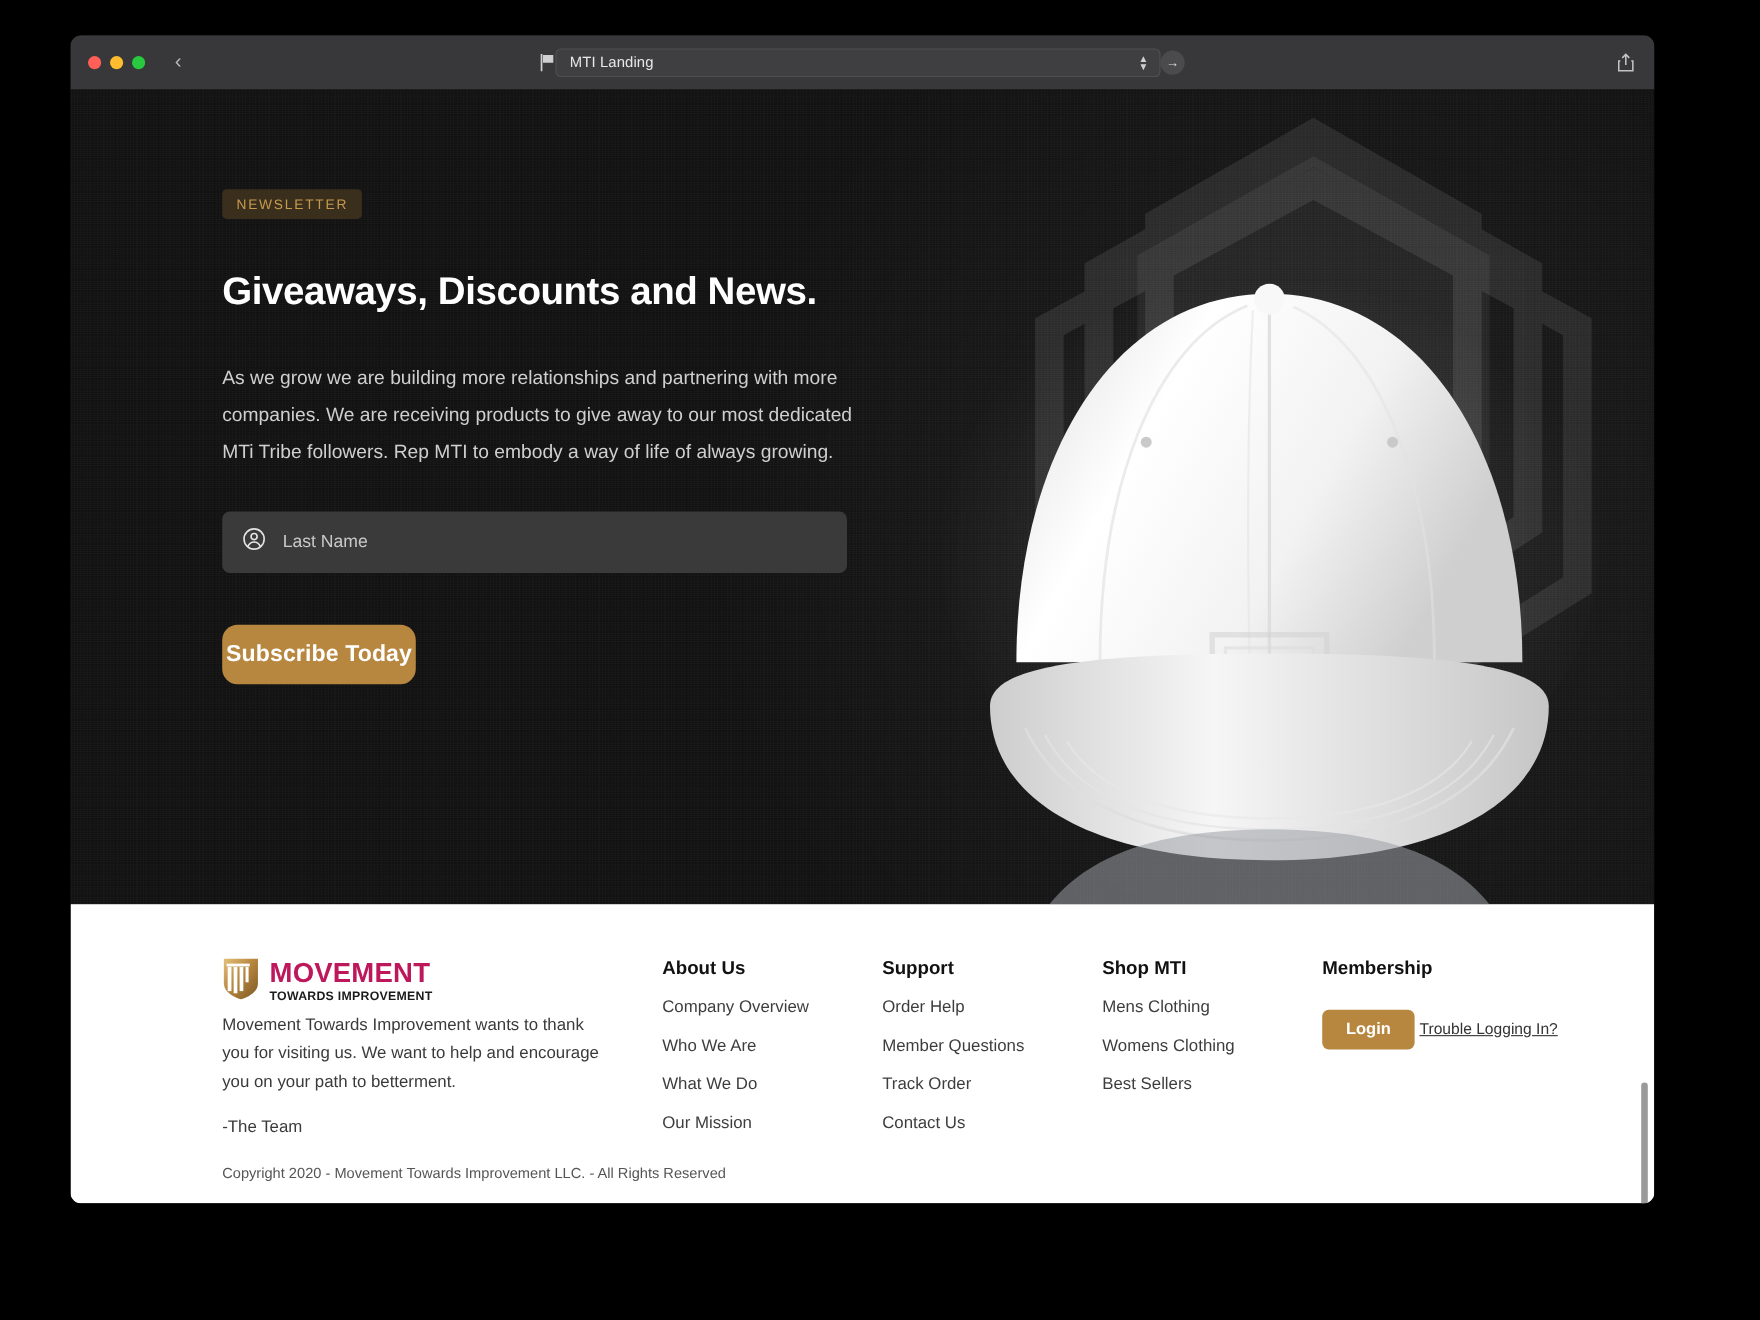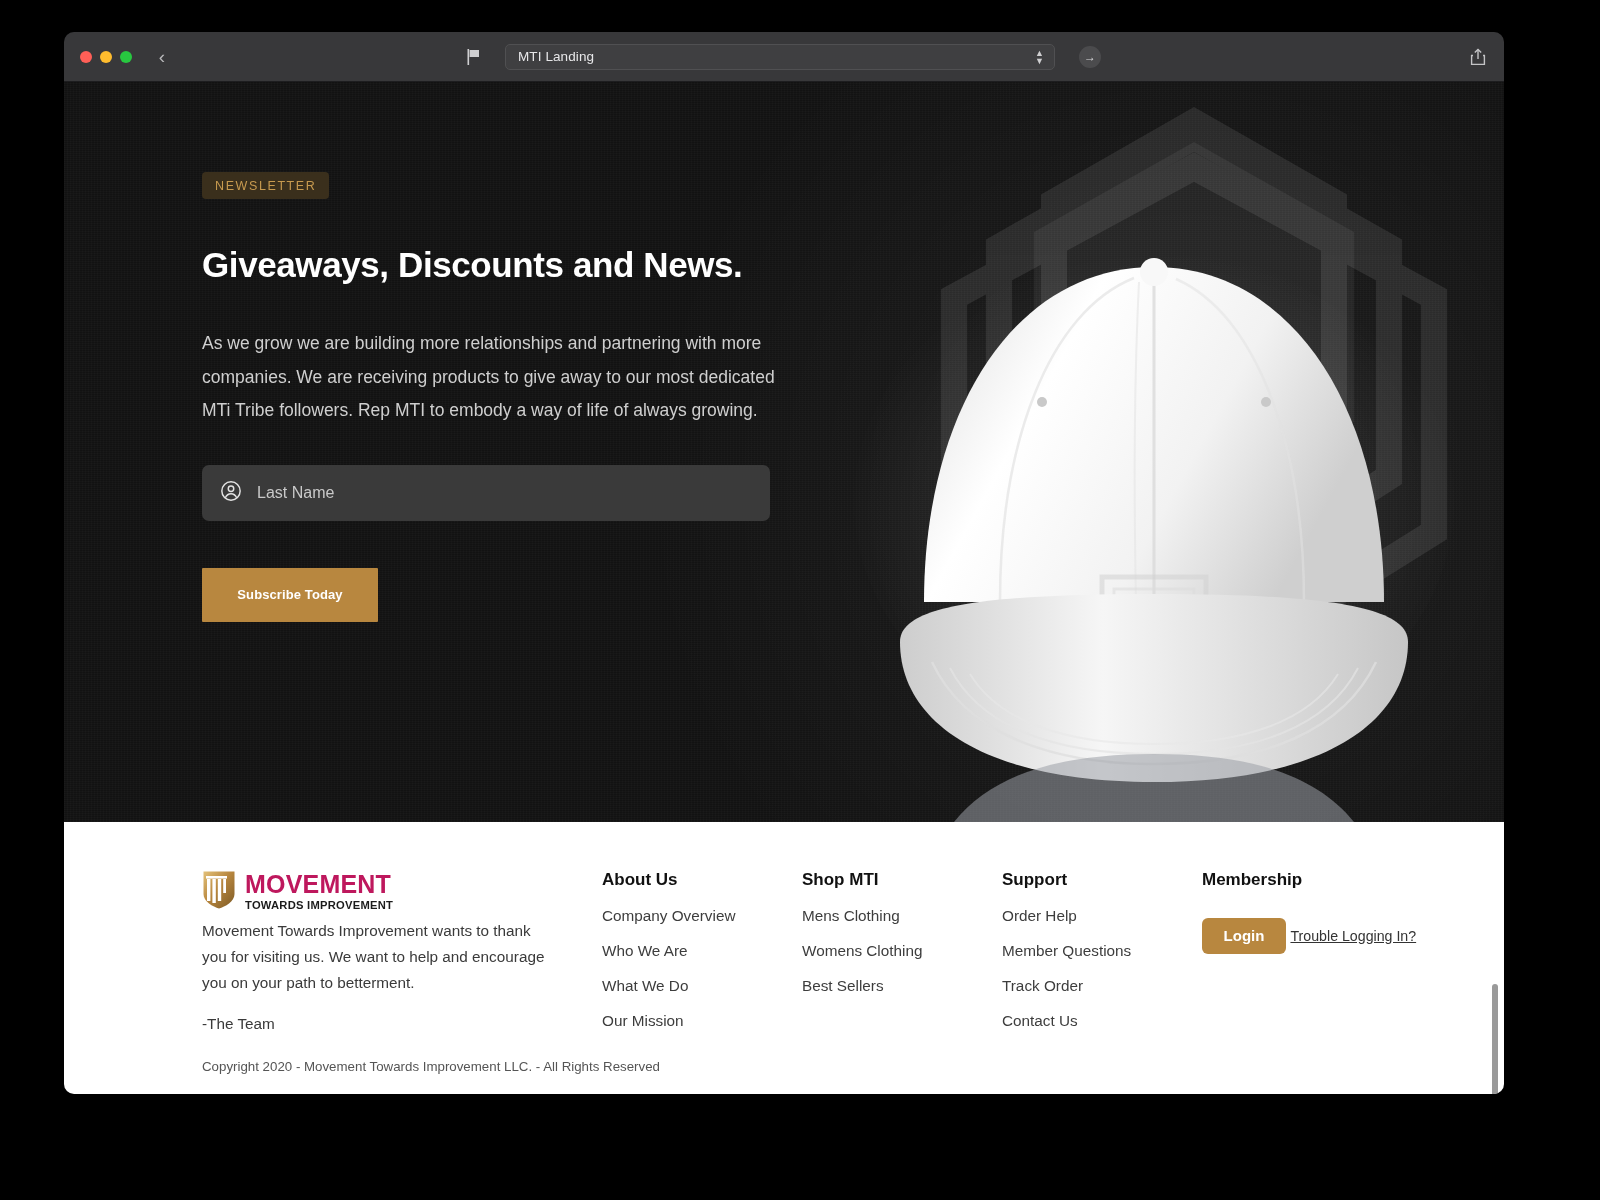--- a/index.html
+++ b/index.html
@@ -43,21 +43,21 @@
     width: 16px;
     text-align: center;
   }
 
   .addr-wrap {
     position: absolute;
     left: 0; right: 0;
     display: flex;
     align-items: center;
     justify-content: center;
-    gap: 24px;
+    gap: 0;
     pointer-events: none;
   }
   .addr-wrap > * { pointer-events: auto; }
 
   .flag-icon { width: 14px; height: 16px; display: block; }
 
   .addr-field {
     width: 550px; height: 26px;
     background: #3f3f41;
     border: 1px solid #505052;
@@ -178,23 +178,23 @@
     margin-left: 15px;
     color: #c9c9c9;
     font-size: 16px;
   }
 
   .subscribe {
     margin-top: 35px;
     width: 176px; height: 54px;
     background: #b8873f;
     border: none;
-    border-radius: 1px;
+    border-radius: 14px;
     color: #fff;
-    font-size: 13px;
+    font-size: 21px;
     font-weight: bold;
     letter-spacing: .1px;
     cursor: pointer;
   }
 
   
   .hero-art {
     position: absolute;
     right: 0; top: 0;
     width: 700px; height: 740px;
@@ -470,34 +470,34 @@
 
         <div class="fcol">
           <div class="fcol-title">About Us</div>
           <a class="fcol-link" href="#">Company Overview</a>
           <a class="fcol-link" href="#">Who We Are</a>
           <a class="fcol-link" href="#">What We Do</a>
           <a class="fcol-link" href="#">Our Mission</a>
         </div>
 
         <div class="fcol">
-          <div class="fcol-title">Shop MTI</div>
-          <a class="fcol-link" href="#">Mens Clothing</a>
-          <a class="fcol-link" href="#">Womens Clothing</a>
-          <a class="fcol-link" href="#">Best Sellers</a>
-        </div>
-
-        <div class="fcol">
           <div class="fcol-title">Support</div>
           <a class="fcol-link" href="#">Order Help</a>
           <a class="fcol-link" href="#">Member Questions</a>
           <a class="fcol-link" href="#">Track Order</a>
           <a class="fcol-link" href="#">Contact Us</a>
         </div>
 
+        <div class="fcol">
+          <div class="fcol-title">Shop MTI</div>
+          <a class="fcol-link" href="#">Mens Clothing</a>
+          <a class="fcol-link" href="#">Womens Clothing</a>
+          <a class="fcol-link" href="#">Best Sellers</a>
+        </div>
+
         <div class="fcol membership">
           <div class="fcol-title">Membership</div>
           <button class="login-btn">Login</button>
           <a class="trouble-link" href="#">Trouble Logging In?</a>
         </div>
       </div>
 
       <div class="copyright">Copyright 2020 - Movement Towards Improvement LLC. - All Rights Reserved</div>
     </footer>
 

